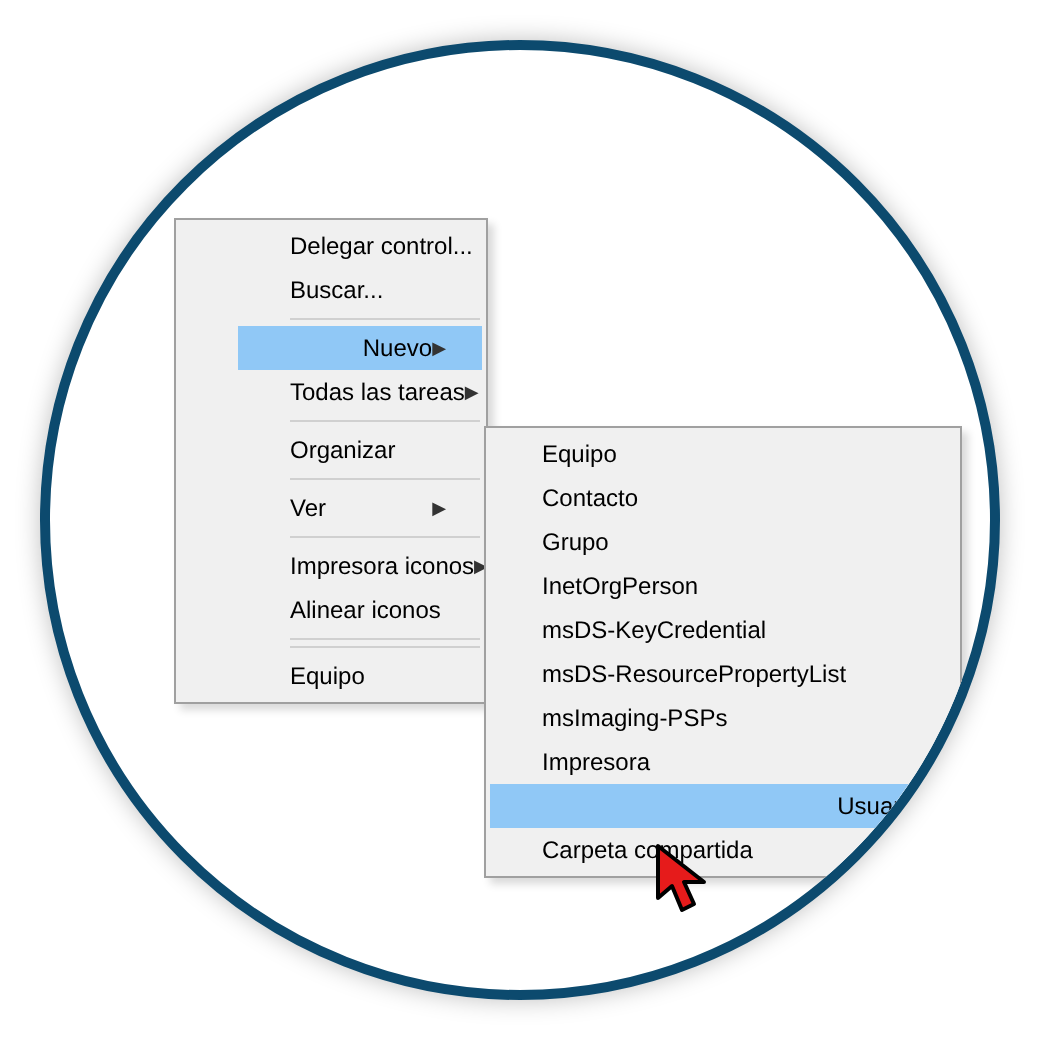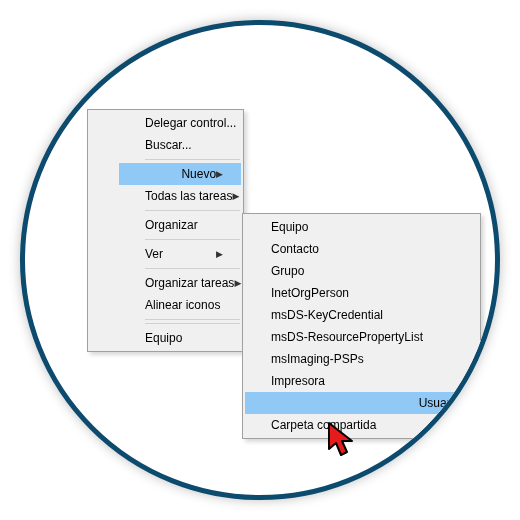--- a/index.html
+++ b/index.html
@@ -111,21 +111,21 @@
     <div class="menu-item">
       <span>Organizar</span>
     </div>
     <div class="sep"></div>
     <div class="menu-item">
       <span>Ver</span>
       <span class="arrow">▶</span>
     </div>
     <div class="sep"></div>
     <div class="menu-item">
-      <span>Organizar tareas</span>
+      <span>Impresora iconos</span>
       <span class="arrow">▶</span>
     </div>
     <div class="menu-item">
       <span>Alinear iconos</span>
     </div>
     <div class="sep"></div>
     <div class="sep"></div>
     <div class="menu-item">
       <span>Equipo</span>
     </div>

